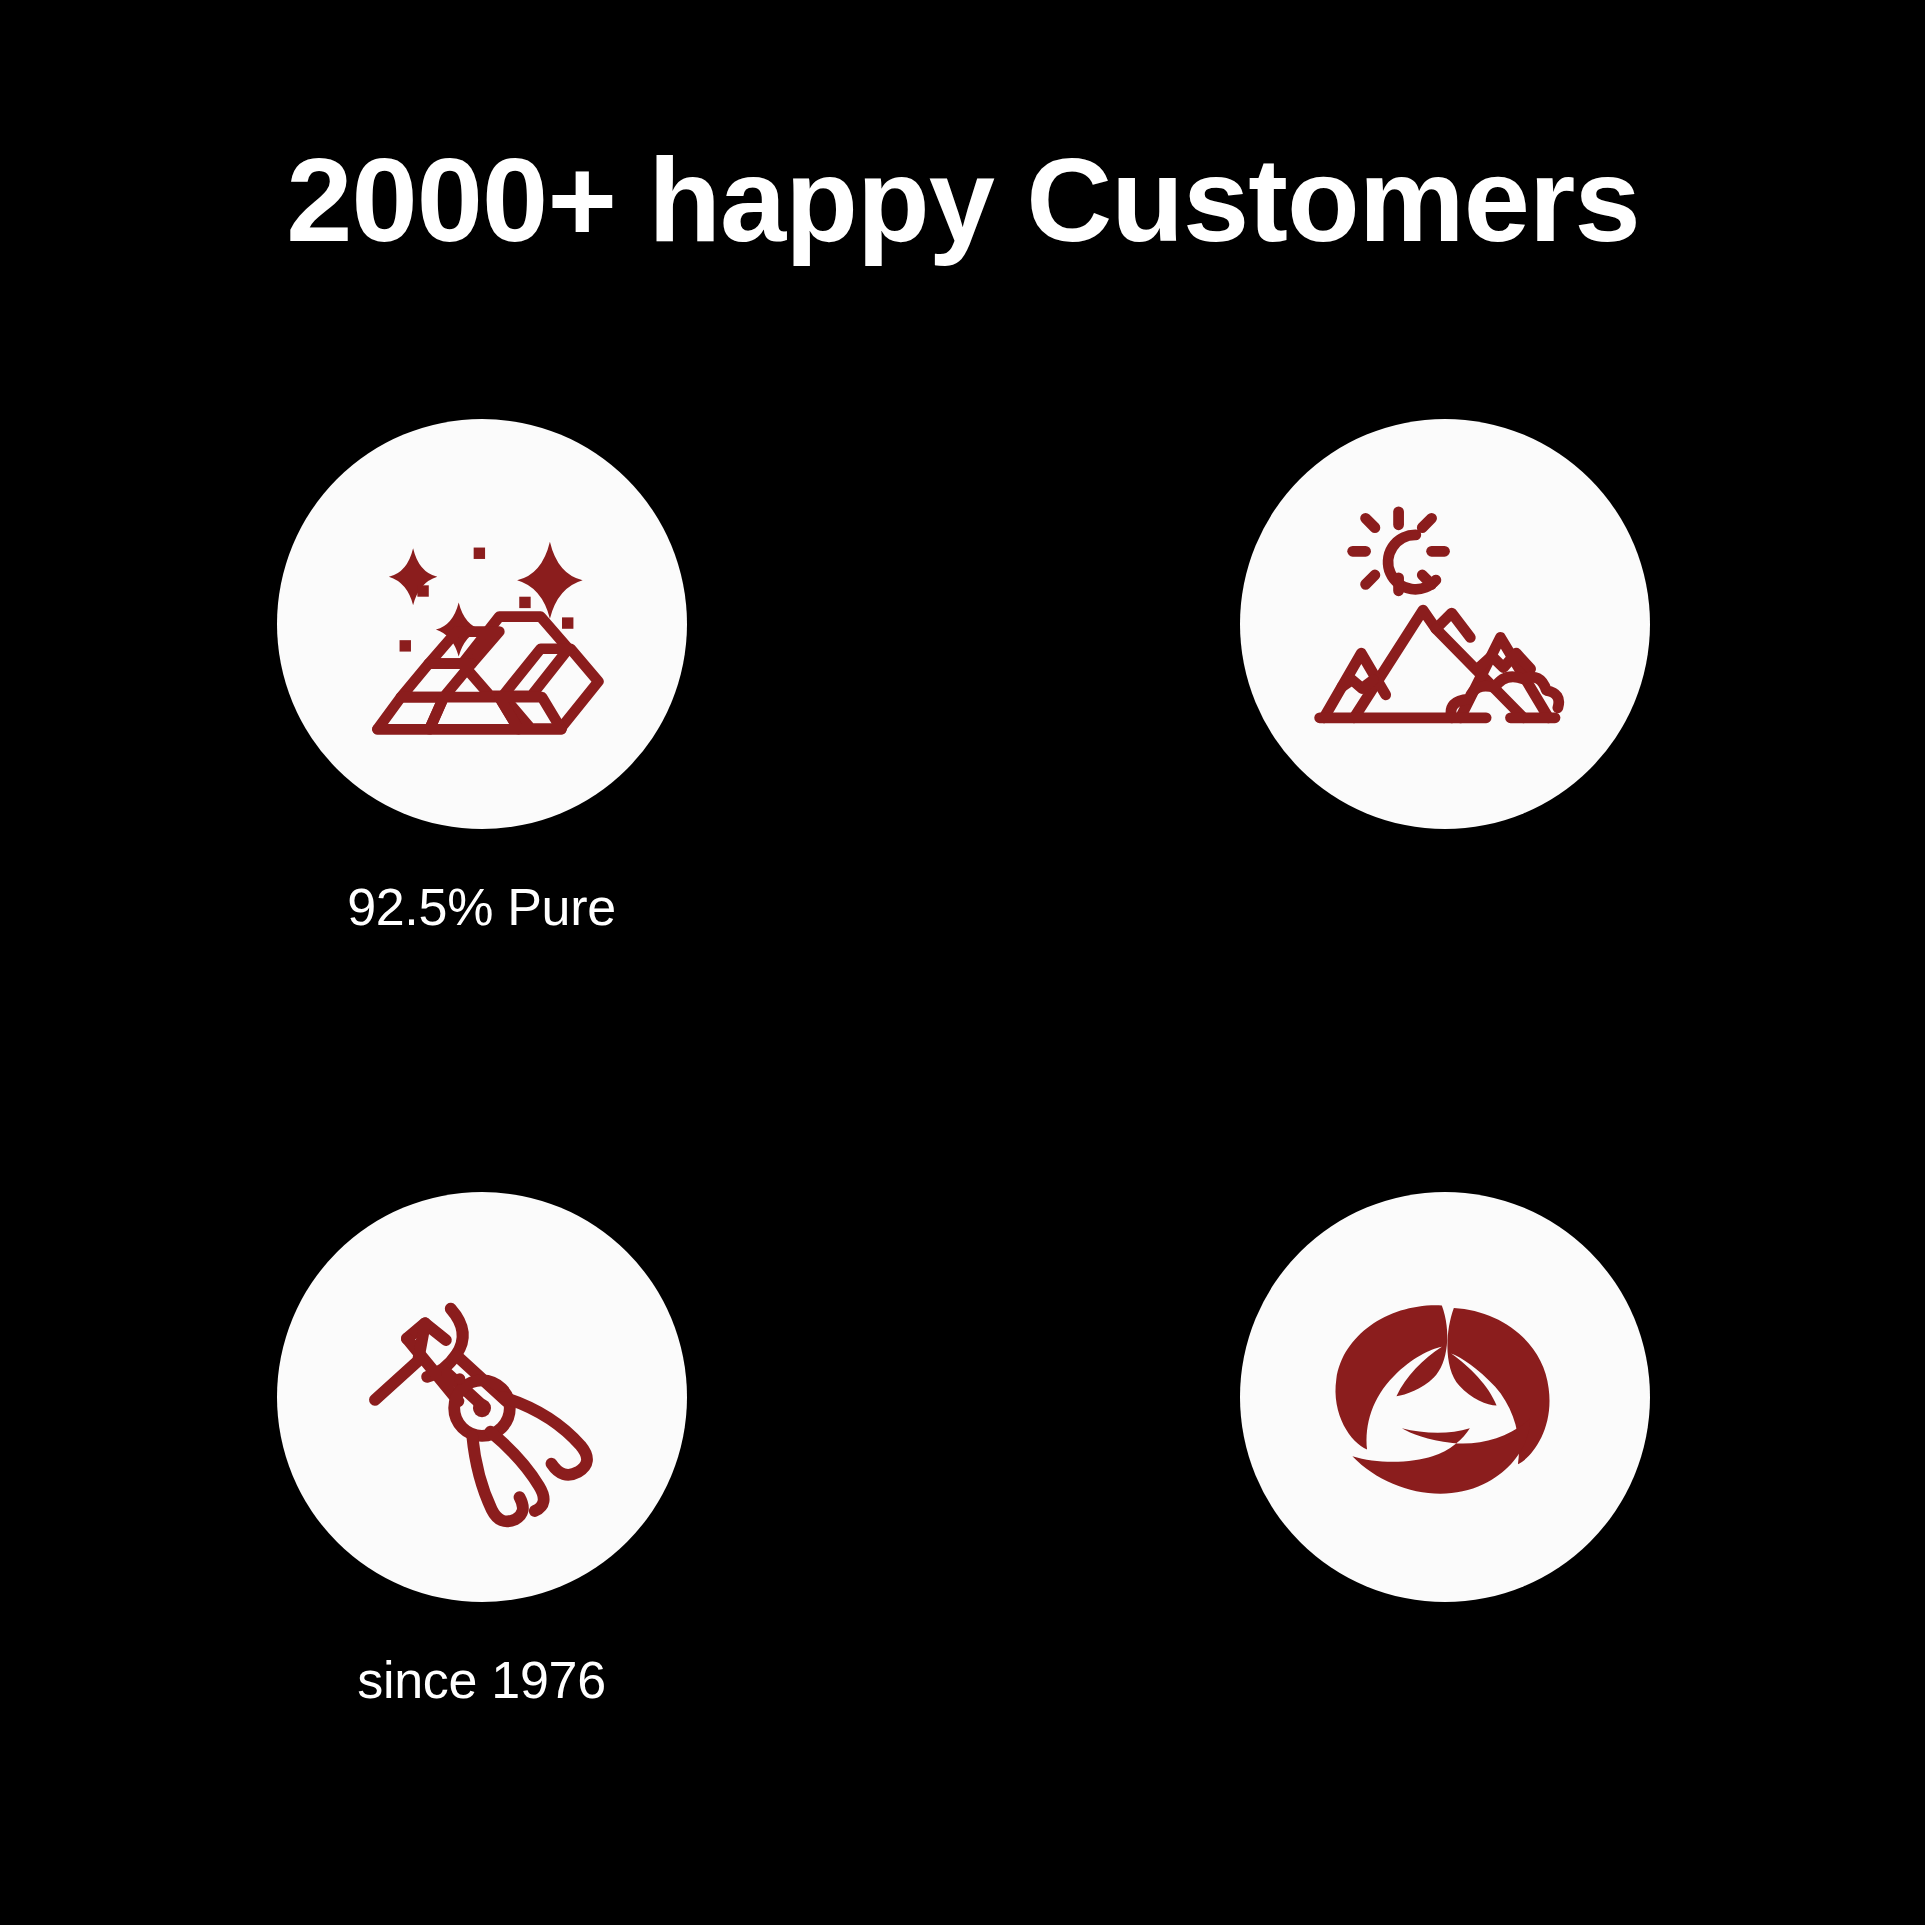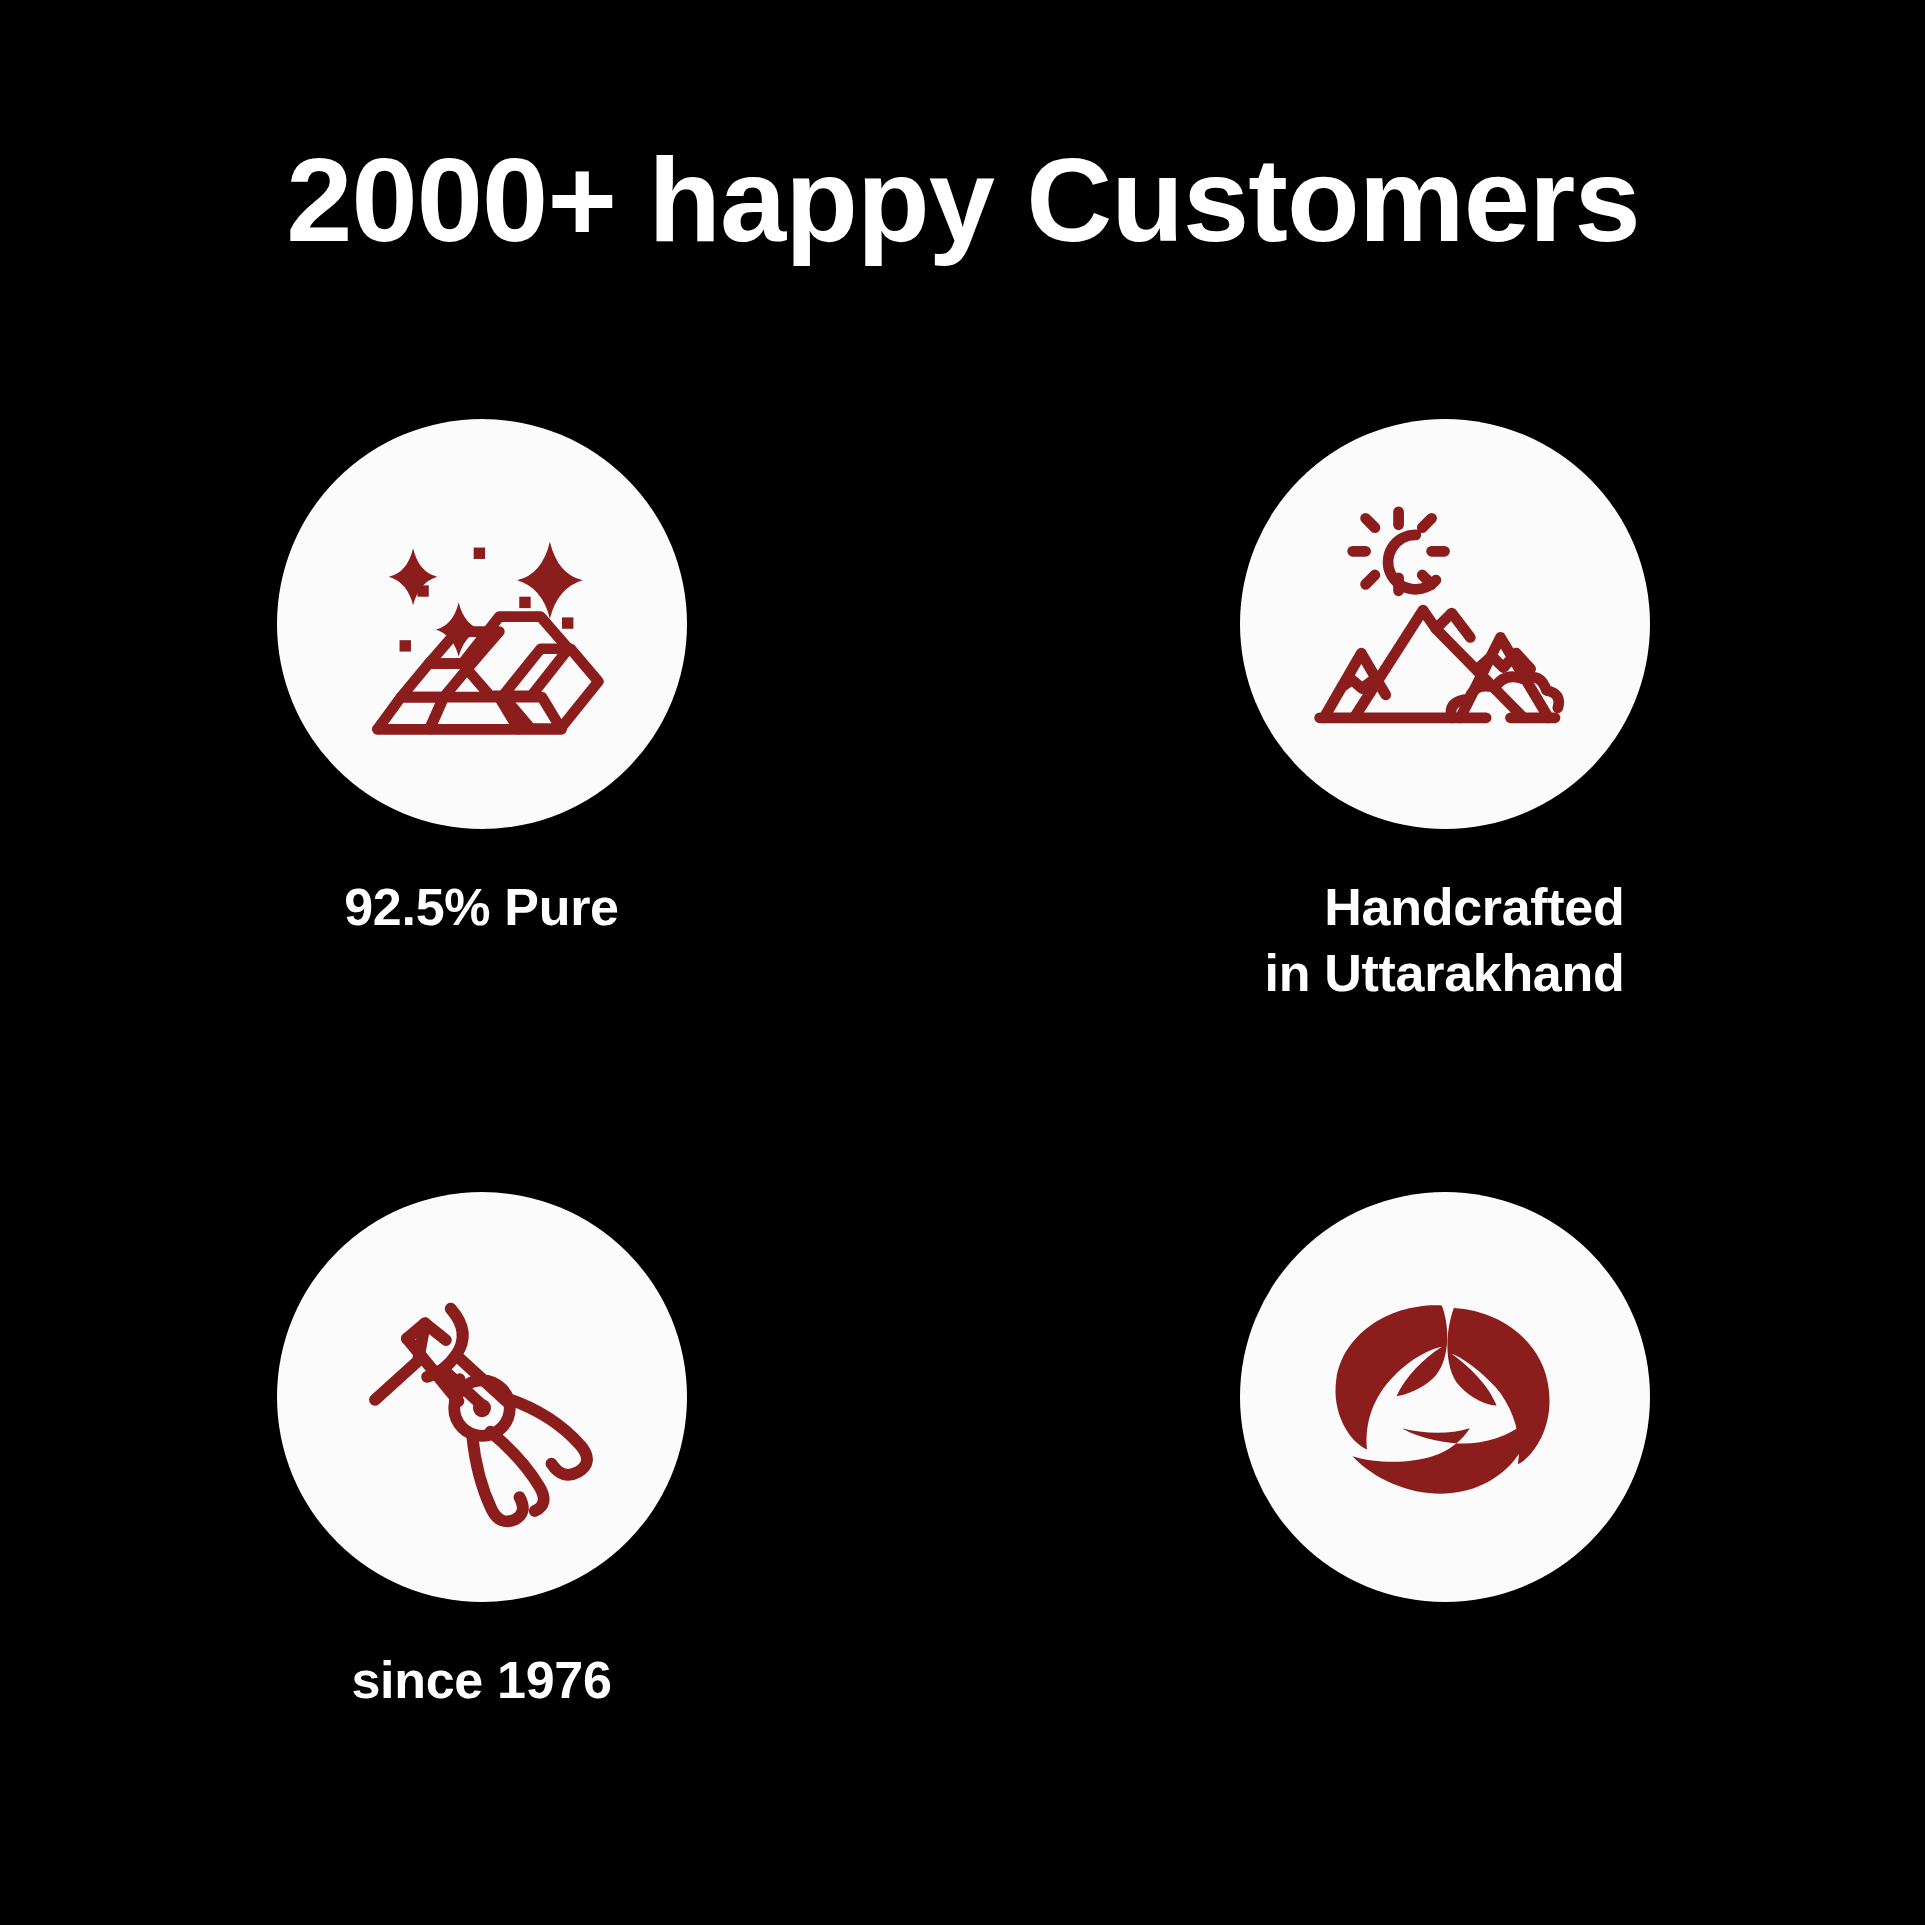--- a/index.html
+++ b/index.html
@@ -75,23 +75,23 @@
   }
   .badge.badge-ingots svg { width: 285px; height: 285px; }
   .badge.badge-mountain svg { width: 287px; height: 287px; }
   .badge.badge-pliers svg  { width: 278px; height: 278px; }
   .badge.badge-leaves svg  { width: 267px; height: 267px; }
 
   .caption {
     margin-top: 46px;
     color: #ffffff;
     font-size: 52px;
-    font-weight: 700;
+    font-weight: 400;
     line-height: 1.26;
-    text-align: right;
+    text-align: left;
     letter-spacing: -0.3px;
   }
   .caption .line { display: block; white-space: nowrap; }
 
   
   .row2 .badge { margin-top: 0; }
 </style>
 </head>
 <body>
 
@@ -154,24 +154,20 @@
           <path d="M246 262 l20 -18 l16 16 l18 -20 l20 22"></path>
 
           <path d="M32 330 L84 240 l34 58"></path>
           <path d="M57 287 l14 -10 l14 12 l16 -12"></path>
 
           <path d="M210 330 q-6 -24 24 -26 q8 -24 36 -16 q14 -22 40 -12 q24 -10 32 16 q22 4 16 24"></path>
           <path d="M26 330 h232"></path>
           <path d="M292 330 h62"></path>
         </svg>
       </div>
-      <div class="caption">
-        <span class="line">Handcrafted</span>
-        <span class="line">in Uttarakhand</span>
-      </div>
     </div>
 
     <div class="card row2">
       <div class="badge badge-pliers">
         <svg viewBox="0 0 400 400" fill="none" stroke="#8B1D1D" stroke-width="17" stroke-linecap="round" stroke-linejoin="round">
 
           <path d="M155 73 q30 34 8 66 q-16 24 -42 32"></path>
 
           <path d="M92 116 l26 -22 l30 24"></path>
           <path d="M92 116 l74 90"></path>

